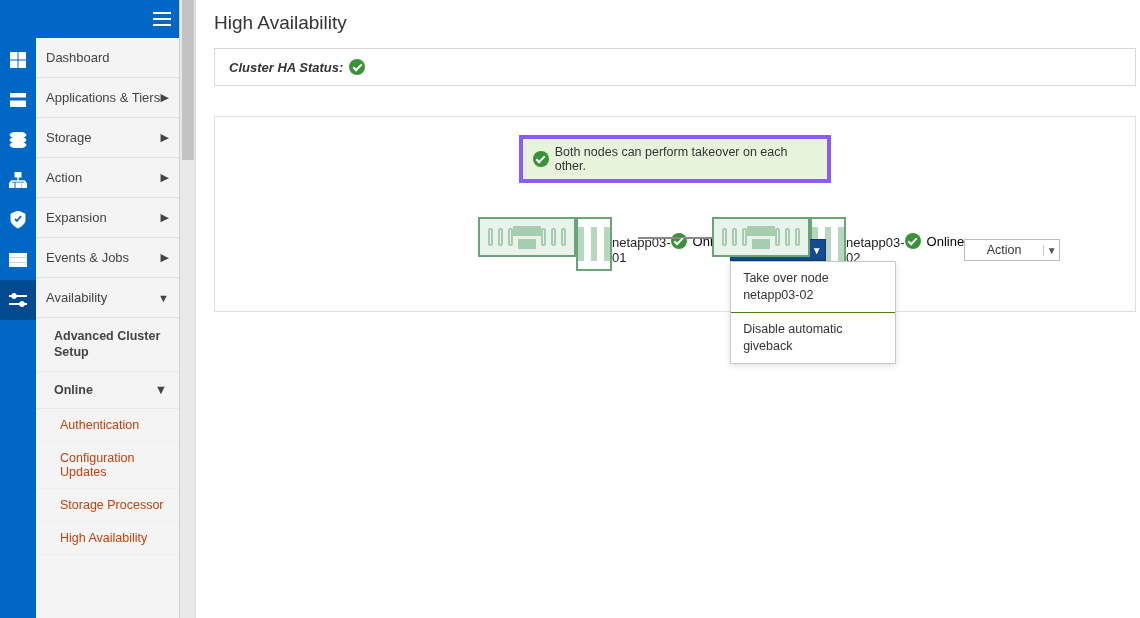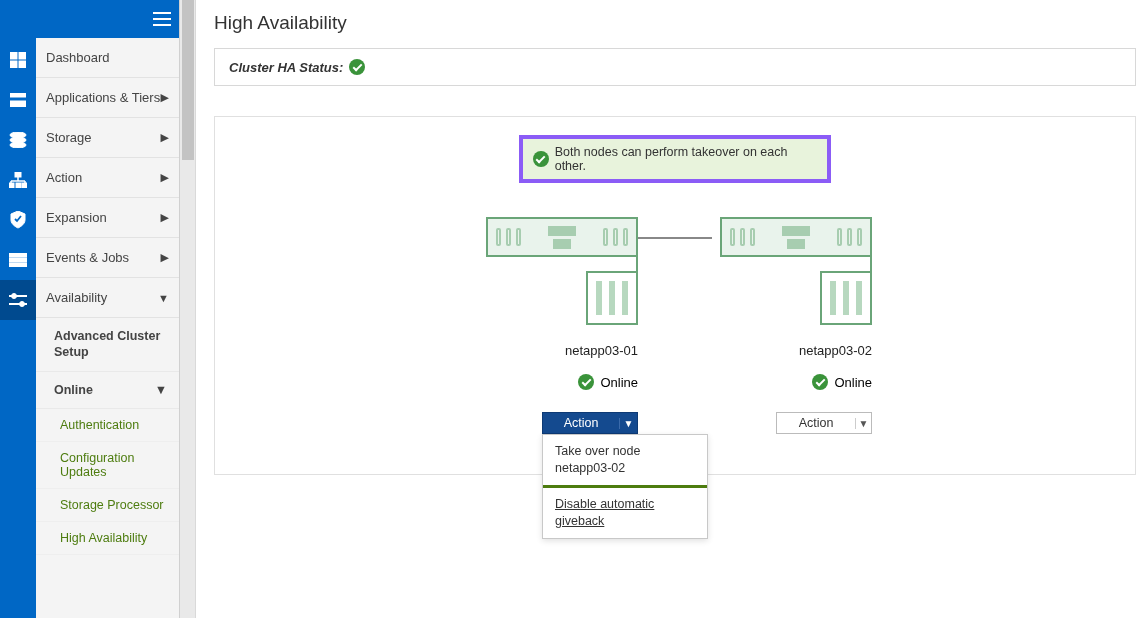--- a/index.html
+++ b/index.html
@@ -10,55 +10,55 @@
   .hamburger-icon { width:18px; height:14px; display:flex; flex-direction:column; justify-content:space-between; }
   .hamburger-icon span { display:block; height:2px; background:#fff; }
   .iconcell { width:36px; height:40px; display:flex; align-items:center; justify-content:center; }
   .iconcell svg { fill:#fff; stroke:#fff; }
   .iconcell.sel { background:#004a8f; }
   .sidebar { width:144px; background:#f4f4f4; border-right:1px solid #d0d0d0; display:flex; flex-direction:column; }
   .sidebar .toprow { height:38px; background:#0067c5; }
   .navitem { height:40px; display:flex; align-items:center; justify-content:space-between; padding:0 10px; border-bottom:1px solid #e2e2e2; color:#444; cursor:pointer; font-size:13px; }
   .navitem .caret { color:#444; font-size:11px; }
   .subitem { padding:10px 12px 10px 18px; font-size:12.5px; color:#444; display:flex; align-items:center; justify-content:space-between; cursor:pointer; border-bottom:1px solid #e9e9e9; line-height:1.3;font-weight:bold; }
-  .subsub { padding:9px 12px 9px 24px; font-size:12.5px; color:#4d7c0f; cursor:pointer; border-bottom:1px solid #eee; }
+  .subsub { padding:9px 12px 9px 24px; font-size:12.5px; color:#c2410c; cursor:pointer; border-bottom:1px solid #eee; }
   .scrollgutter { width:16px; background:#e9e9e9; border-right:1px solid #d9d9d9; position:relative; }
   .scrollthumb { position:absolute; left:2px; width:12px; top:0; height:160px; background:#c3c3c3; }
   .main { flex:1; padding:6px 0 0 18px; overflow:hidden; }
   h1.title { font-size:19px; font-weight:500; margin:6px 0 14px 0; color:#333; }
   .statusbar { border:1px solid #d8d8d8; padding:10px 14px; margin-right:4px; font-size:13px; display:flex; align-items:center;font-style:italic; }
   .statusbar b { font-weight:600; margin-right:6px; }
   .check-circle { width:16px; height:16px; border-radius:50%; background:#3a933a; display:inline-flex; align-items:center; justify-content:center; margin-right:6px; }
   .check-circle::after { content:""; width:7px; height:3px; border-left:2px solid #fff; border-bottom:2px solid #fff; transform:rotate(-45deg); margin-top:-2px; }
   .panel { border:1px solid #e0e0e0; margin-top:30px; margin-right:4px; padding:18px 0 40px 0; background:#fff; }
   .infobox { margin:0 auto 34px auto; width:312px; border:4px solid #8b5cf6; background:#e8f3dc; padding:6px 10px; font-size:12.5px; display:flex; align-items:center; color:#333; }
   .nodes-row { display:flex; justify-content:center; align-items:flex-start; gap:74px; position:relative; }
-  .node { display:flex; flex-direction:column; align-items:flex-end; width:160px; }
+  .node { display:flex; flex-direction:row; align-items:flex-start; width:160px; }
   .device { width:152px; height:40px; border:2px solid #6aa578; background:#e9f3ec; display:flex; align-items:center; justify-content:space-between; padding:0 8px; position:relative; }
   .slots { display:flex; gap:5px; }
   .slot { width:5px; height:18px; border:2px solid #a7cdb0; border-radius:2px; }
   .midblock { width:28px; height:10px; background:#a7cdb0; }
   .midblock-row { display:flex; flex-direction:column; gap:3px; align-items:center; }
   .connector { position:absolute; top:20px; left:50%; width:74px; height:2px; background:#888; transform:translateX(-50%); z-index:0; }
   .stem { width:2px; height:14px; background:#6aa578; }
   .shelf { width:52px; height:54px; border:2px solid #6aa578; background:#fff; display:flex; align-items:center; justify-content:center; gap:7px; }
   .shelf .bar { width:6px; height:34px; background:#b7d8bf; }
   .nodename { margin-top:18px; font-size:13px; color:#222; }
   .status { margin-top:16px; display:flex; align-items:center; font-size:13px; color:#000000; }
   .actionwrap { margin-top:22px; position:relative; }
   .actionbtn { width:96px; height:22px; font-size:12.5px; display:flex; align-items:center; cursor:pointer; }
   .actionbtn.open { background:#144a8f; color:#fff; border:1px solid #0d3a75; }
   .actionbtn.open .lbl { flex:1; text-align:center; }
   .actionbtn.open .dd { width:18px; text-align:center; border-left:1px solid #3a6aaa; font-size:10px; }
   .actionbtn.closed { background:#fff; color:#333; border:1px solid #bbb; }
   .actionbtn.closed .lbl { flex:1; text-align:center; }
   .actionbtn.closed .dd { width:16px; text-align:center; border-left:1px solid #ccc; font-size:10px; color:#555; }
   .menu { position:absolute; top:22px; left:0; width:166px; background:#fff; border:1px solid #c8c8c8; box-shadow:0 2px 6px rgba(0,0,0,0.12); z-index:5; }
-  .menu .mi { padding:8px 12px; font-size:12.5px; color:#333; line-height:1.35; border-bottom:3px solid #4d7c0f; cursor:pointer; }
-  .menu .mi:last-child { border-bottom:none;text-decoration:underline; }
+  .menu .mi { padding:8px 12px; font-size:12.5px; color:#333; line-height:1.35; border-bottom:1px solid #4d7c0f; cursor:pointer; }
+  .menu .mi:last-child { border-bottom:none; }
 </style>
 </head>
 <body>
 
 <div class="app">
 
   <div class="iconcol">
     <div class="iconcell"></div>
     <div class="iconcell">
       <svg width="16" height="16">

